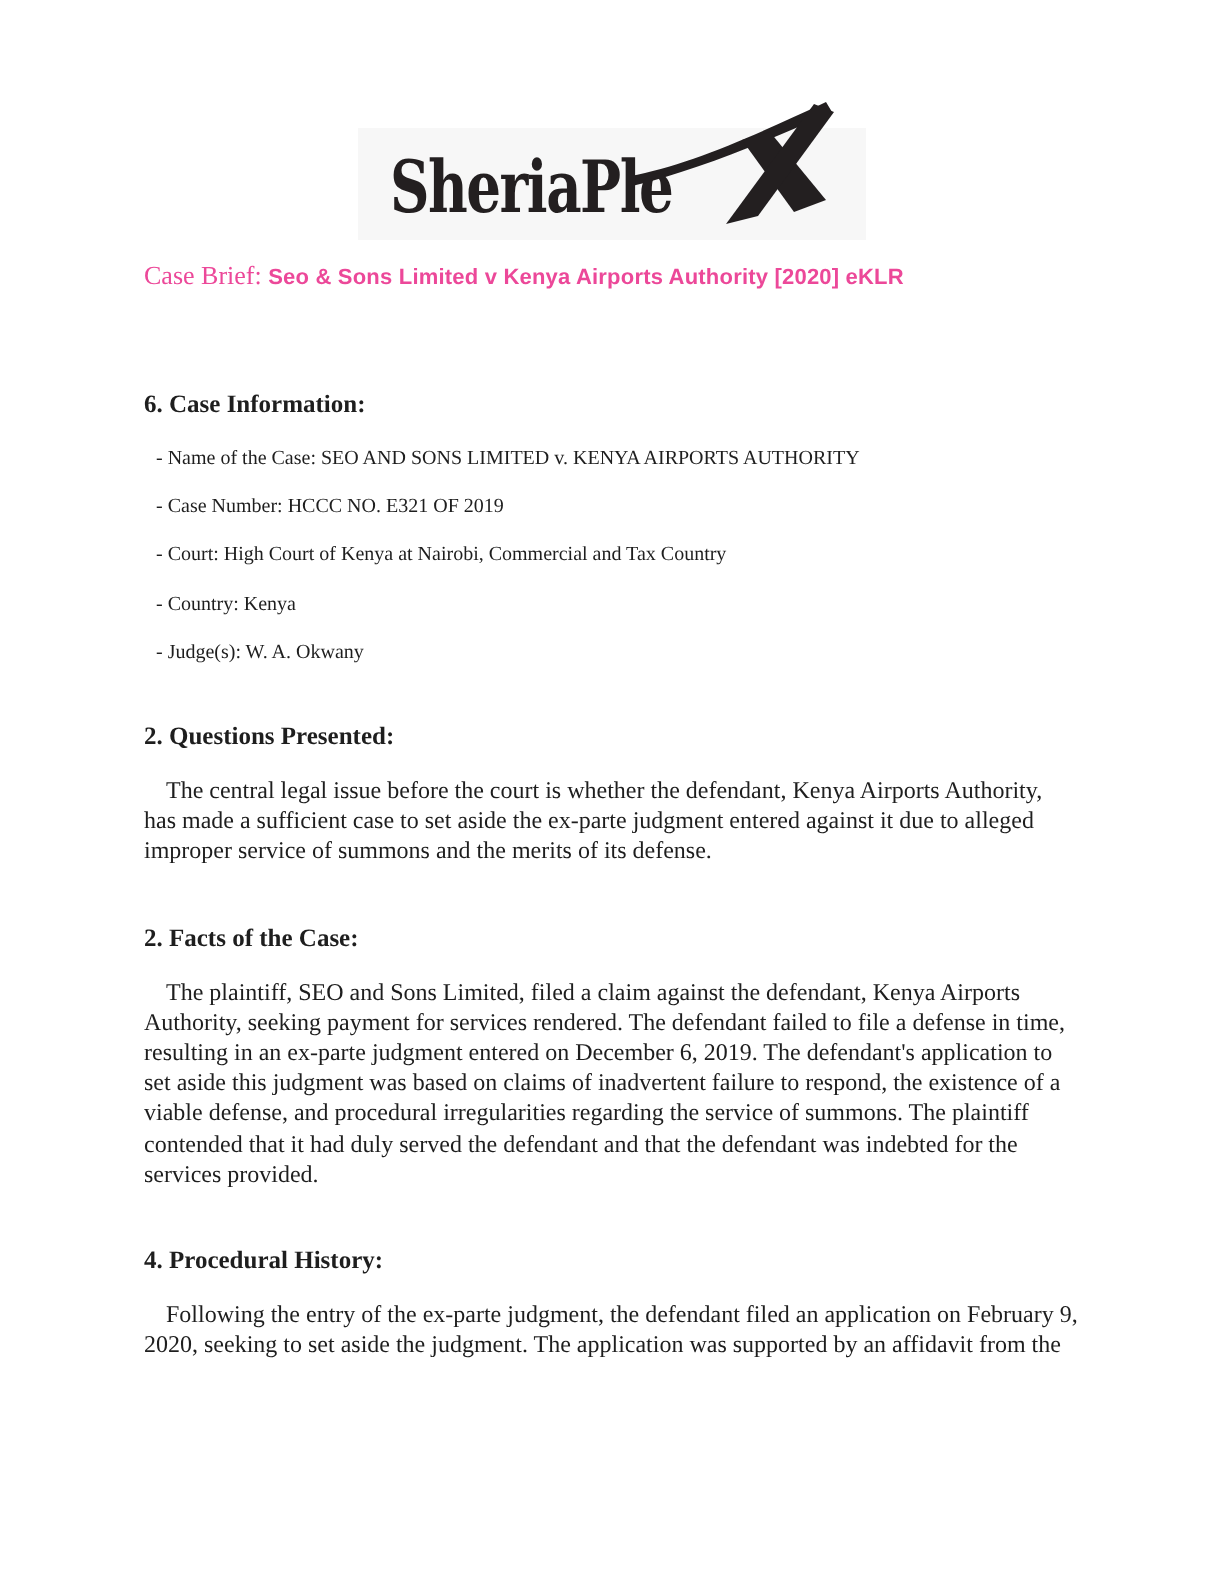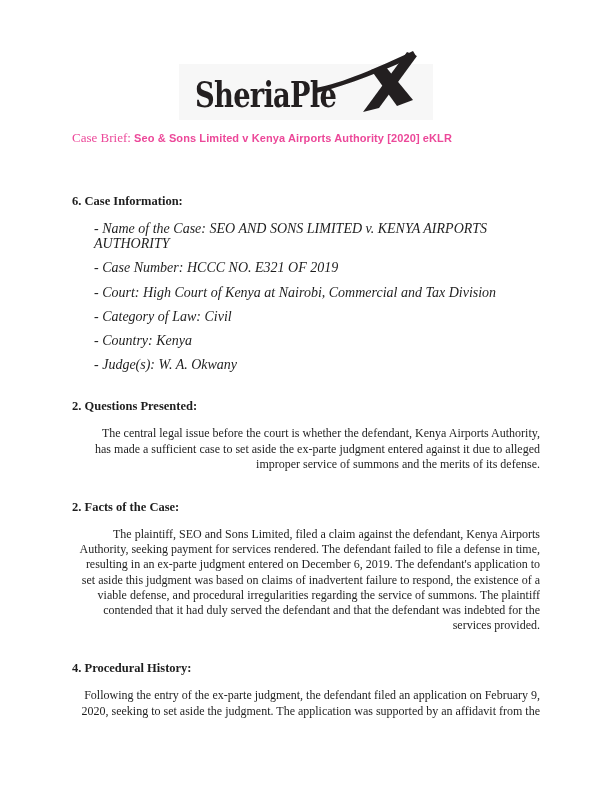--- a/index.html
+++ b/index.html
@@ -81,32 +81,31 @@
     font-weight: 700;
     font-size: 12.5px;
     line-height: 15px;
     margin: 0 0 12px 0;
   }
   .heading-1 { margin-top: 48px; }
   .heading-2 { margin-top: 27px; }
   .heading-3 { margin-top: 28px; }
   .heading-4 { margin-top: 28px; }
   .case-item {
-    font-size: 14px;
+    font-size: 10px;
     line-height: 15.2px;
-    margin: 0 0 9px 16px;
+    margin: 0 0 9px 0;
     padding-left: 6px;
-    font-style: italic;
   }
   .para {
     font-size: 12px;
     line-height: 15.2px;
     margin: 0;
     text-indent: 11px;
-    text-align: right;
+    text-align: left;
   }
 </style>
 </head>
 <body>
 
 <div class="page">
 
   <div class="logo-wrap">
     <div class="logo">
       <span class="wordmark-outer">
@@ -129,22 +128,21 @@
     <span class="prefix">Case Brief:</span>
     <span class="rest">Seo &amp; Sons Limited v Kenya Airports Authority [2020] eKLR</span>
   </div>
 
   <div class="content">
 
     <div>
       <div class="section-heading heading-1">6. Case Information:</div>
       <div class="case-item">- Name of the Case: SEO AND SONS LIMITED v. KENYA AIRPORTS AUTHORITY</div>
       <div class="case-item">- Case Number: HCCC NO. E321 OF 2019</div>
-      <div class="case-item">- Court: High Court of Kenya at Nairobi, Commercial and Tax Division</div>
-      <div class="case-item">- Category of Law: Civil</div>
+      <div class="case-item">- Court: High Court of Kenya at Nairobi, Commercial and Tax Country</div>
       <div class="case-item">- Country: Kenya</div>
       <div class="case-item">- Judge(s): W. A. Okwany</div>
     </div>
 
     <div>
       <div class="section-heading heading-2">2. Questions Presented:</div>
       <p class="para">The central legal issue before the court is whether the defendant, Kenya Airports Authority, has made a sufficient case to set aside the ex-parte judgment entered against it due to alleged improper service of summons and the merits of its defense.</p>
     </div>
 
     <div>

